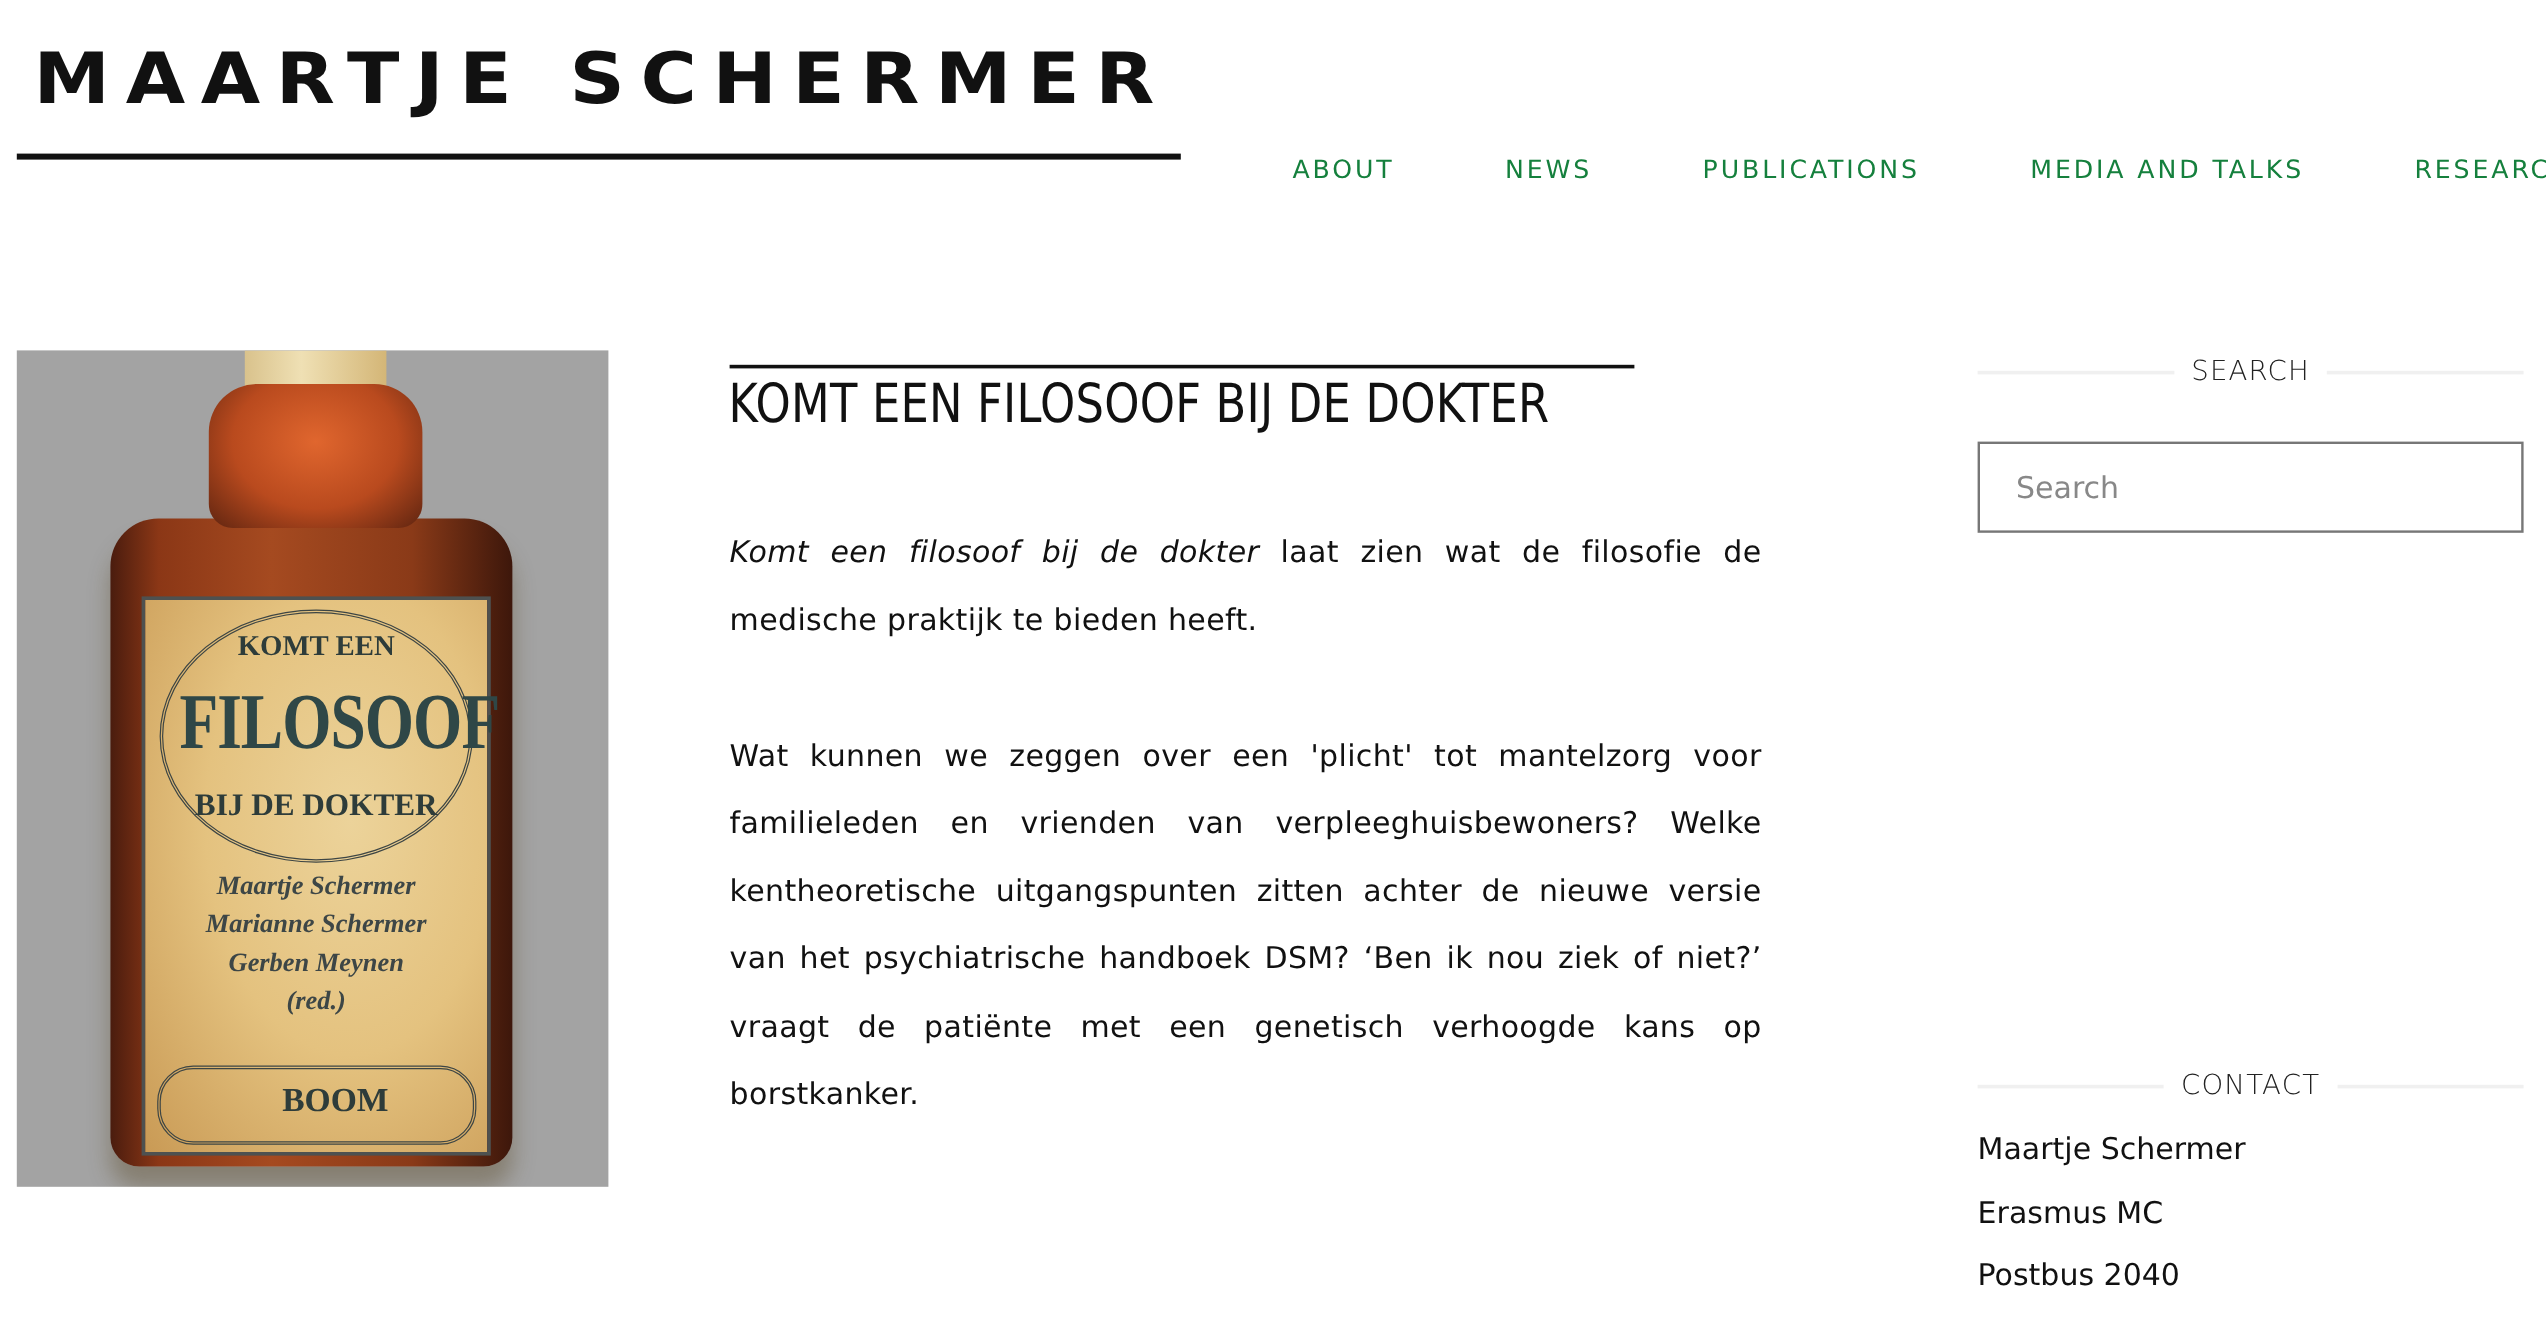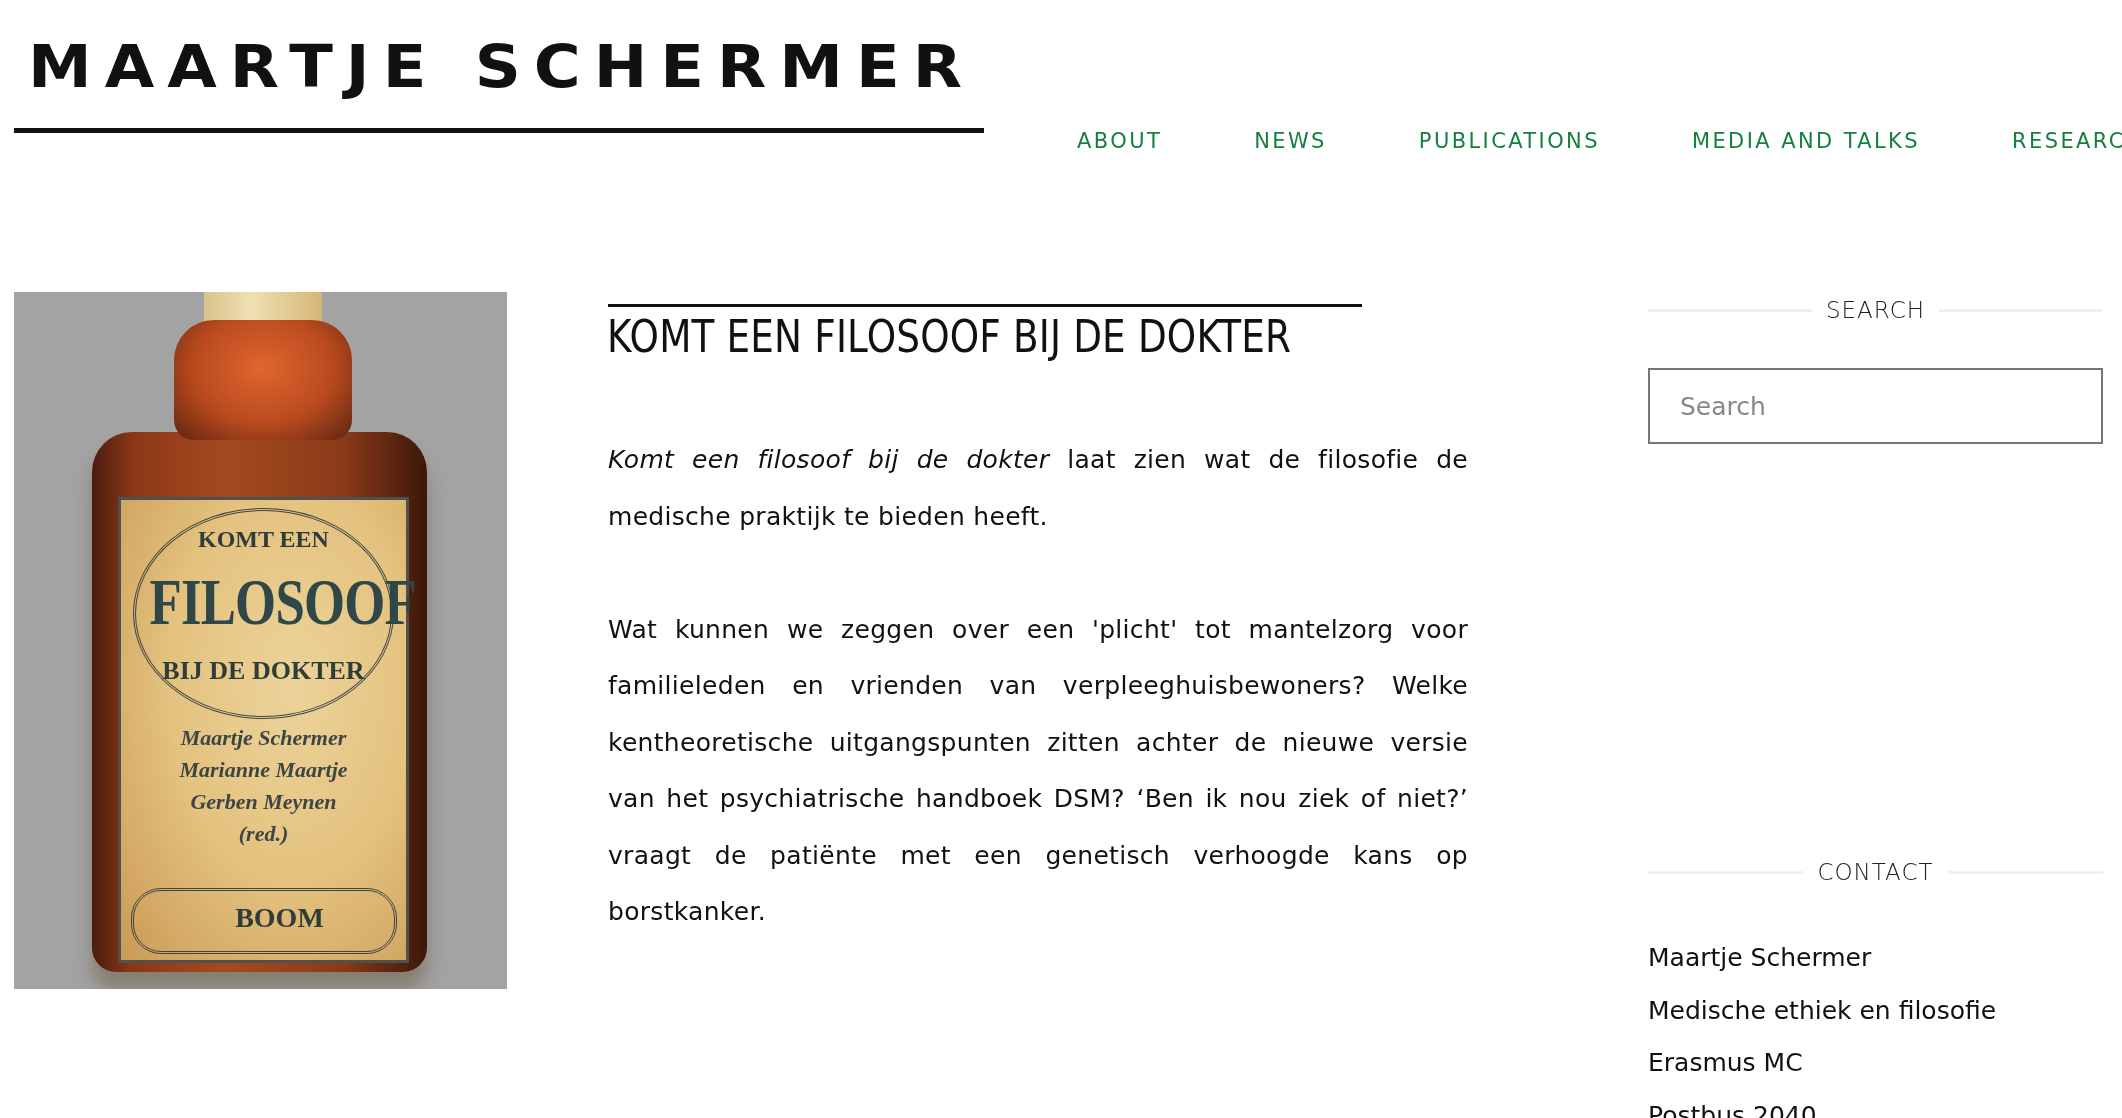--- a/index.html
+++ b/index.html
@@ -27,21 +27,21 @@
   .title{position:absolute;left:607px;top:313px;font-size:45px;font-weight:300;line-height:48px;letter-spacing:0.2px;color:#111;white-space:nowrap;font-family:"DejaVu Sans",sans-serif;transform:scaleX(0.83);transform-origin:left top;}
   .content{position:absolute;left:608px;top:432px;width:860px;font-size:27px;line-height:56.5px;color:#111;font-family:"DejaVu Sans",sans-serif;}
   .content p{margin:0 0 56.5px 0;text-align:justify;text-align-last:left;font-size:25px;letter-spacing:0.3px;}
   .content em{font-style:italic;}
   .sidebar{position:absolute;left:1648px;top:290px;width:455px;}
   .widget-title{position:relative;height:40px;text-align:center;}
   .widget-title:before{content:"";position:absolute;left:0;right:0;top:19px;height:3px;background:#f0f0f0;}
   .widget-title span{position:relative;background:#fff;padding:0 14px;font-size:23px;letter-spacing:1px;color:#222;line-height:40px;font-family:"DejaVu Sans",sans-serif;font-weight:300;}
   .search-input{position:absolute;left:0;top:78px;width:455px;height:76px;box-sizing:border-box;border:2px solid #777;padding:0 30px;font-size:25px;font-family:"DejaVu Sans",sans-serif;color:#333;outline:none;background:#fff;}
   .search-input::placeholder{color:#888;}
-  .contact-title{position:absolute;left:0;top:562px;width:455px;}
+  .contact-title{position:absolute;left:0;top:595px;width:455px;}
   .contact-title.widget-title{position:absolute;}
   .contact{position:absolute;left:0;top:642px;font-size:25px;line-height:52.5px;color:#111;font-family:"DejaVu Sans",sans-serif;}
   .contact div{white-space:nowrap;}
 </style>
 </head>
 <body>
 
 <header>
   <a class="logo">
     <div class="logo-text">MAARTJE SCHERMER</div>
@@ -60,21 +60,21 @@
   <div class="cork"></div>
   <div class="body"></div>
   <div class="neck"></div>
   <div class="label">
     <div class="oval"></div>
     <div class="lbl l1">KOMT EEN</div>
     <div class="lbl l2">FILOSOOF</div>
     <div class="lbl l3">BIJ DE DOKTER</div>
     <div class="lbl l4">
       <div>Maartje Schermer</div>
-      <div>Marianne Maartje</div>
+      <div>Marianne Schermer</div>
       <div>Gerben Meynen</div>
       <div>(red.)</div>
     </div>
     <div class="boom-box"></div>
     <div class="lbl l5">BOOM</div>
   </div>
 </div>
 
 <main>
   <div class="title-rule"></div>
@@ -88,18 +88,17 @@
 <aside class="sidebar">
   <div class="widget-title">
     <span>SEARCH</span>
   </div>
   <input class="search-input" type="text" placeholder="Search" style="">
   <div class="widget-title contact-title">
     <span>CONTACT</span>
   </div>
   <div class="contact">
     <div>Maartje Schermer</div>
-    <div>Medische ethiek en filosofie</div>
     <div>Erasmus MC</div>
     <div>Postbus 2040</div>
 
   </div>
 </aside>
 
 </body></html>

